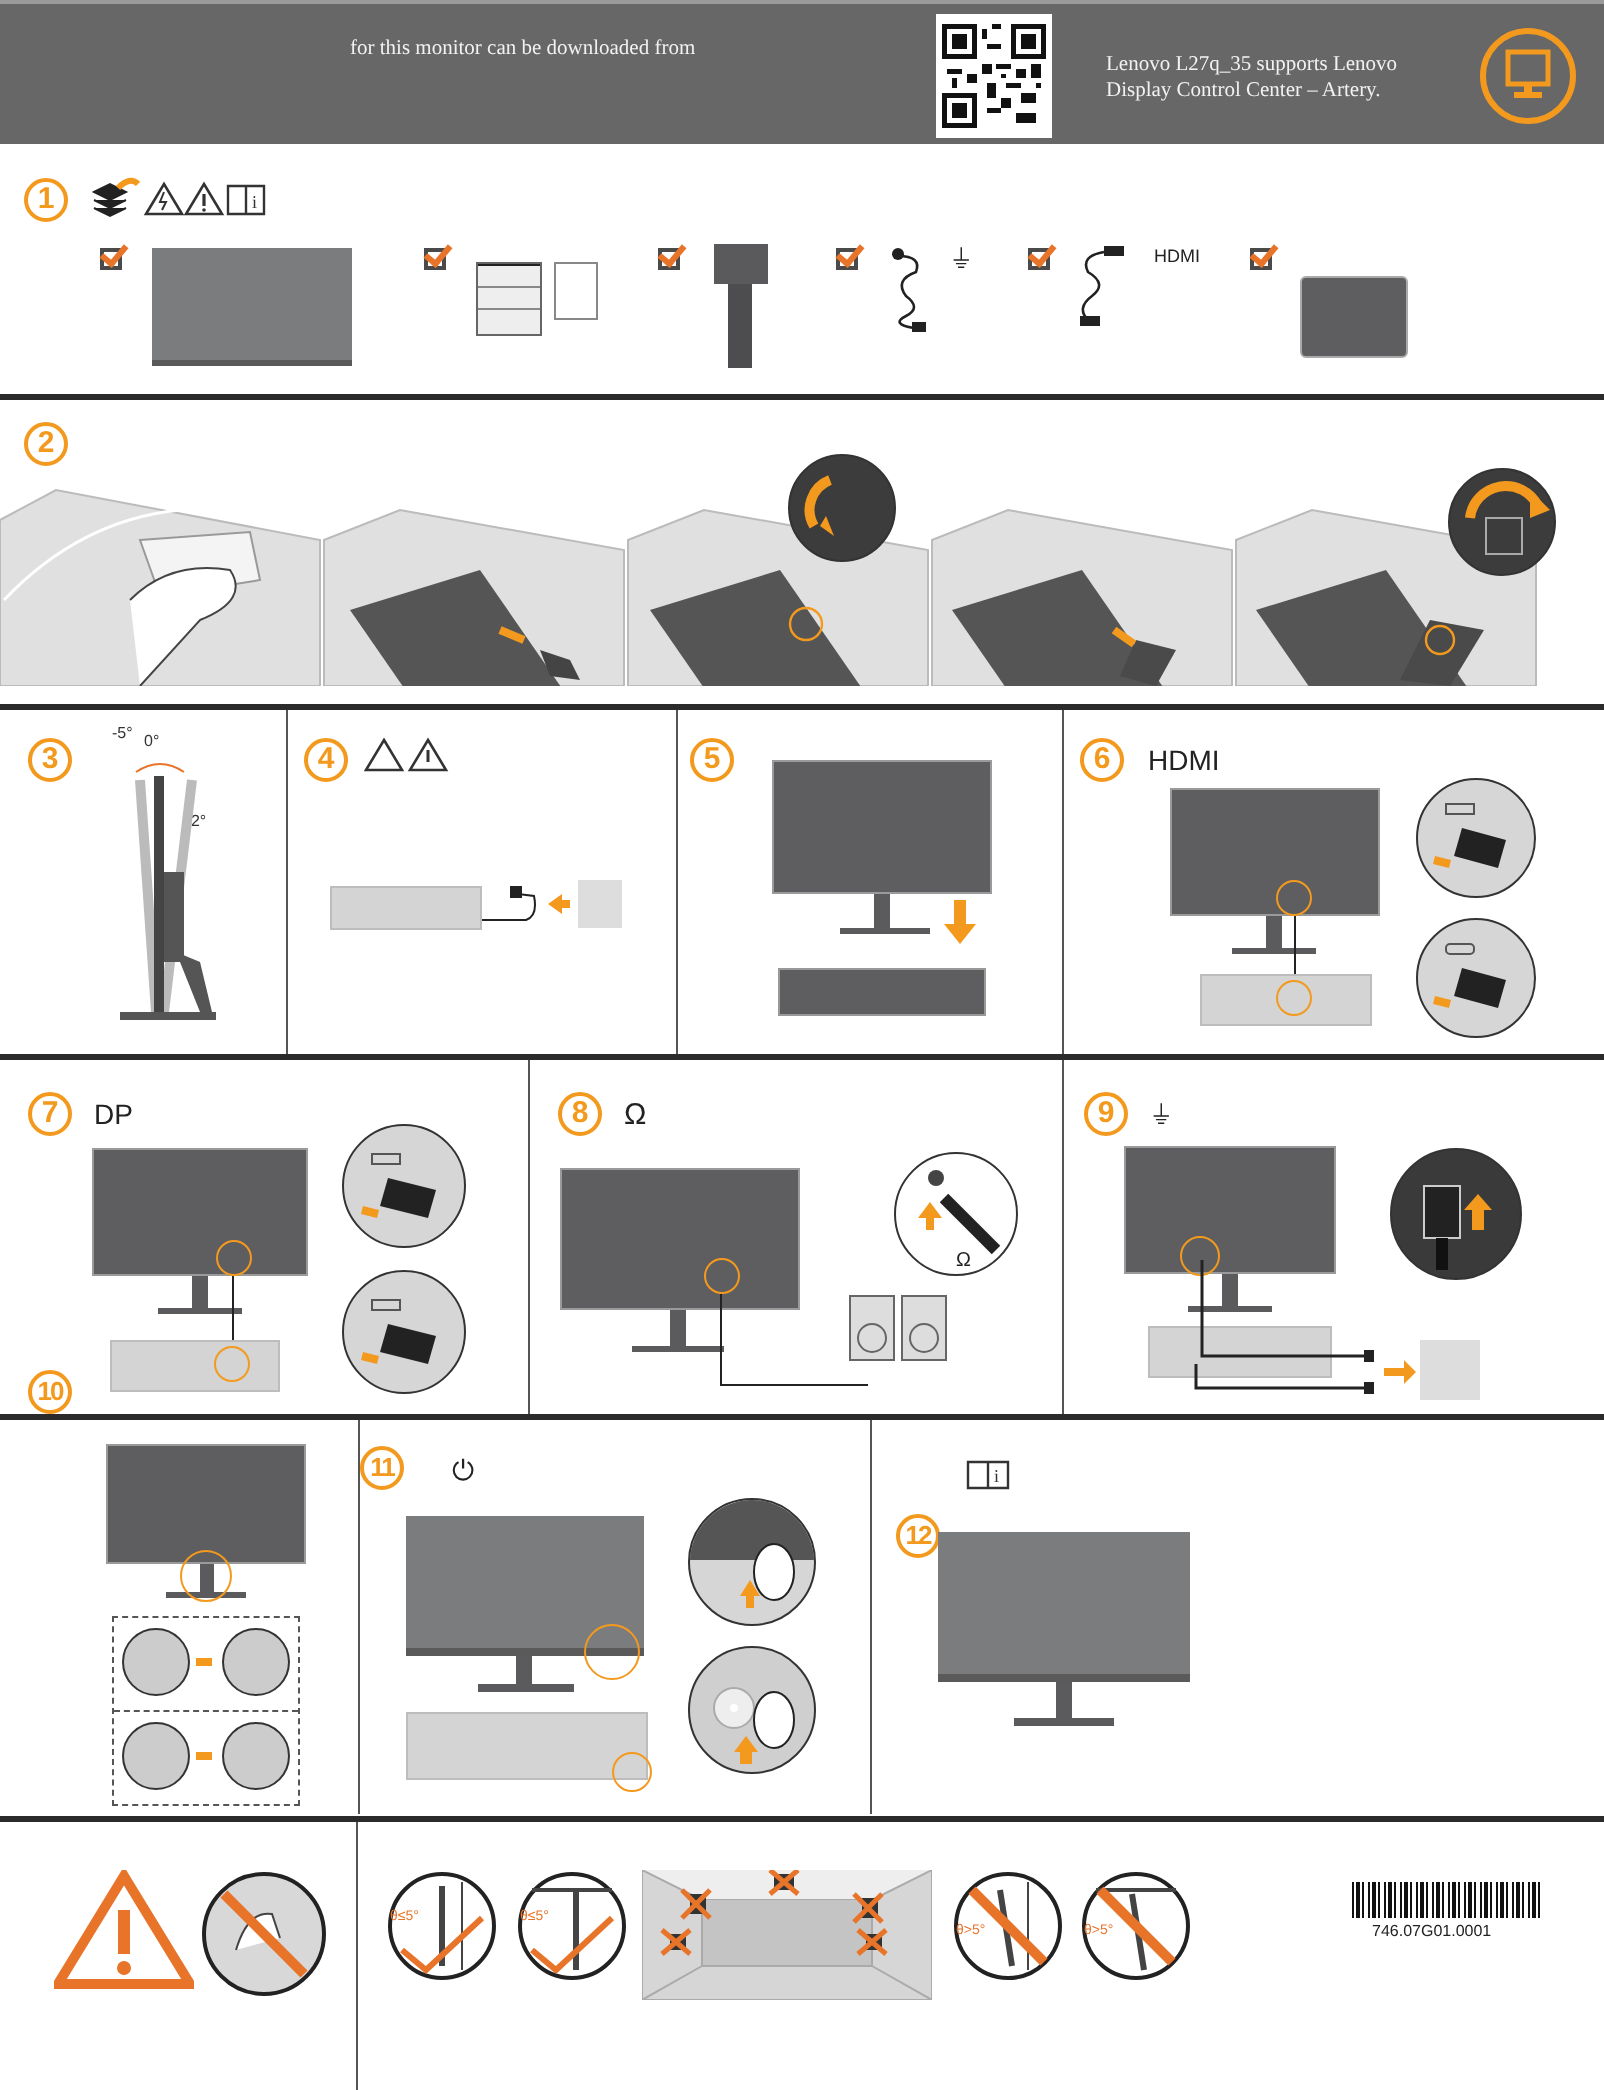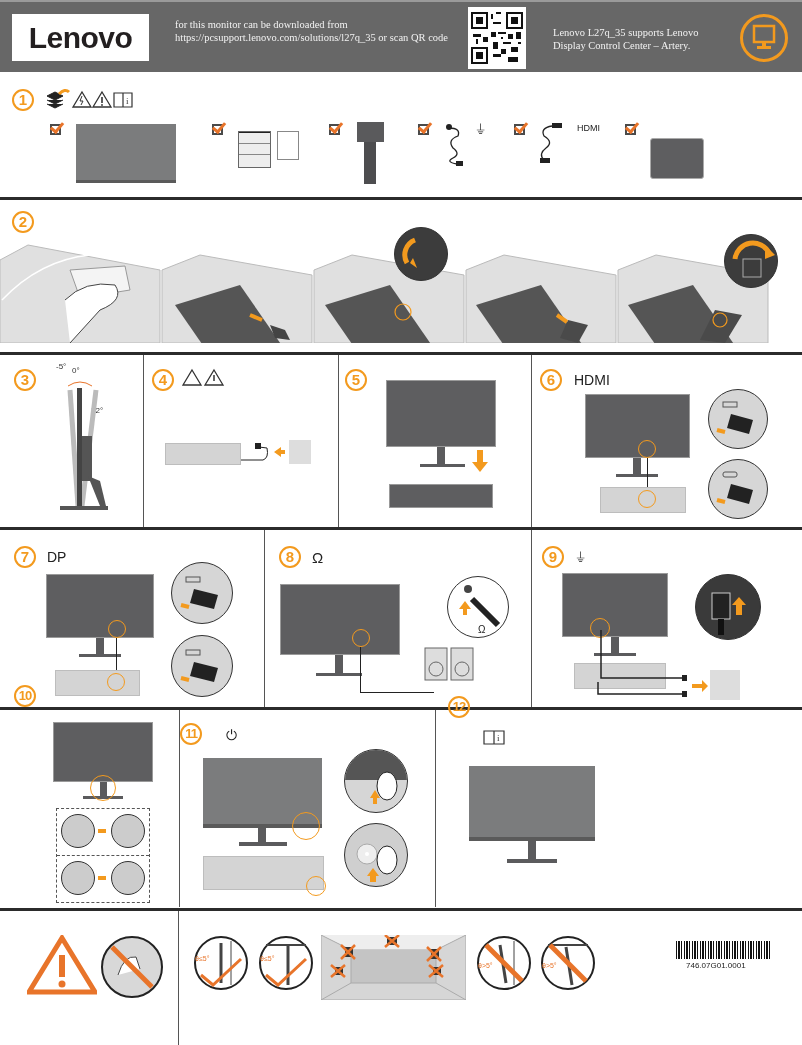--- a/index.html
+++ b/index.html
@@ -29,26 +29,22 @@
   .circle-detail { position: absolute; border-radius: 50%; border: 1px solid #333; background: #d6d6d6; overflow: hidden; }
   .orange-ring { position: absolute; border: 1.5px solid #f39a1e; border-radius: 50%; }
   .small-icon { position: absolute; font-size: 13px; color: #222; }
   .barcode { position: absolute; left: 676px; top: 941px; width: 96px; height: 18px; background: repeating-linear-gradient(90deg, #111 0 1px, #fff 1px 2px, #111 2px 4px, #fff 4px 5px, #111 5px 6px, #fff 6px 8px); }
   .barcode-text { position: absolute; left: 686px; top: 961px; font-size: 8px; color: #222; font-family: "Liberation Sans", sans-serif; }
 </style>
 </head>
 <body>
 
 <div class="header">
-  <div class="logo-box">
-    <span class="logo-text">Lenovo</span>
-  </div>
   <div class="hdr-text" style="left:175px; top:16px;">
     <div>for this monitor can be downloaded from</div>
-    <div>https://pcsupport.lenovo.com/solutions/l27q_35 or scan QR code</div>
   </div>
   <div class="qr">
     <svg viewBox="0 0 21 21" shape-rendering="crispEdges">
       <rect x="0" y="0" width="7" height="7" fill="#111"></rect>
         <rect x="1" y="1" width="5" height="5" fill="#fff"></rect>
         <rect x="2" y="2" width="3" height="3" fill="#111"></rect>
       <rect x="14" y="0" width="7" height="7" fill="#111"></rect>
         <rect x="15" y="1" width="5" height="5" fill="#fff"></rect>
         <rect x="16" y="2" width="3" height="3" fill="#111"></rect>
       <rect x="0" y="14" width="7" height="7" fill="#111"></rect>
@@ -395,21 +391,21 @@
 </div>
 <div class="circle-detail" style="left:344px; top:823px; width:64px; height:64px; background:#cfcfcf;">
   <svg width="64" height="64">
       <circle cx="22" cy="30" r="10" fill="#eee" stroke="#aaa"></circle>
       <circle cx="22" cy="30" r="2" fill="#fff"></circle>
       <ellipse cx="42" cy="36" rx="10" ry="14" fill="#fff" stroke="#222"></ellipse>
       <path d="M22 52 L28 44 L34 52 L31 52 L31 58 L25 58 L25 52 Z" fill="#f39a1e"></path>
     </svg>
 </div>
 
-<div class="step-num big" style="left:448px; top:696px;">12</div>
+<div class="step-num big" style="left:448px; top:757px;">12</div>
 <div class="abs" style="left:483px; top:729px;">
   <svg width="24" height="16">
       <path d="M1 2 L11 2 L11 15 L1 15 Z M11 2 L21 2 L21 15 L11 15 Z" fill="none" stroke="#333" stroke-width="1.2"></path>
       <text x="14" y="12" font-size="9" font-family="Liberation Serif, serif" fill="#333">i</text>
     </svg>
 </div>
 <div class="monitor-face" style="left:469px; top:766px; width:126px; height:75px;">
   <div style="position:absolute; left:0; bottom:0; width:100%; height:4px; background:#5a5a5a;"></div>
 </div>
 <div class="stand-neck" style="left:528px; top:841px; width:8px; height:18px;"></div>

